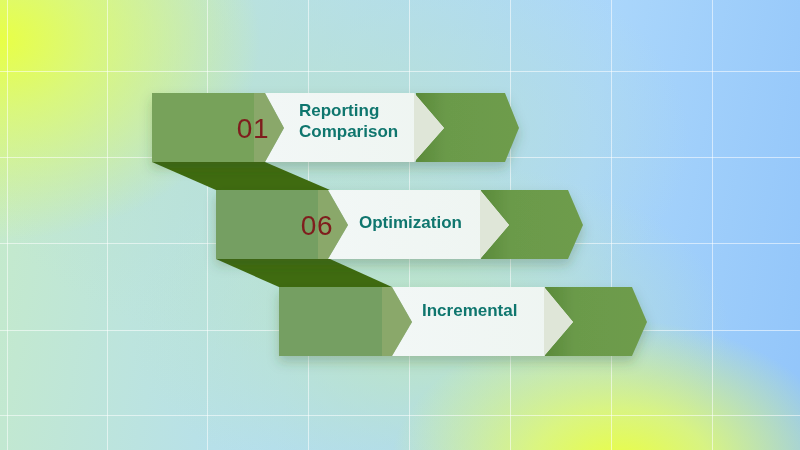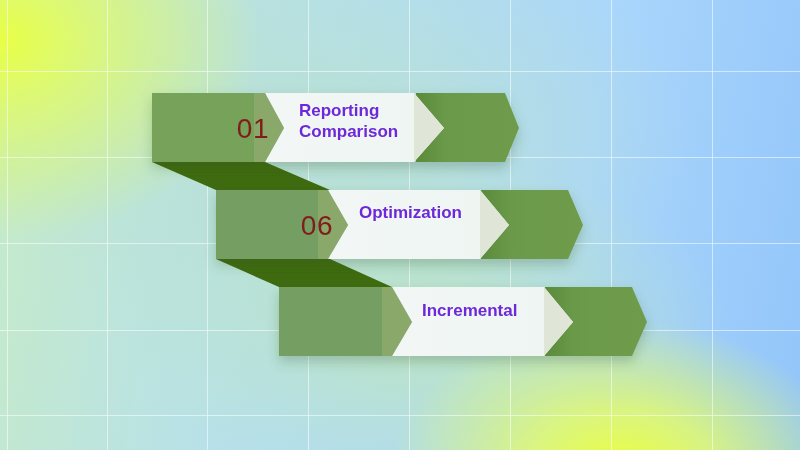--- a/index.html
+++ b/index.html
@@ -23,21 +23,21 @@
 
   .diagram { position: absolute; inset: 0; }
   svg.shapes { position: absolute; left: 0; top: 0; }
 
   .step-number {
     position: absolute; color: #7f1d1d; font-weight: normal; font-size: 28px;
     width: 102px; text-align: right; line-height: 69px; height: 69px;
     letter-spacing: 0.5px;
   }
   .step-label {
-    position: absolute; color: #6d28d9; font-weight: bold; font-size: 17px;
+    position: absolute; color: #0f766e; font-weight: bold; font-size: 17px;
     line-height: 21px; height: 56px; display: flex; flex-direction: column; justify-content: center;
   }
 </style>
 </head>
 <body>
 
 <div class="bg"></div>
 
 <div class="grid">
   <div class="vline" style="left:7px"></div>
@@ -100,20 +100,20 @@
     </g>
   </svg>
 
   <div class="step-number" style="left:167px; top:94px;">01</div>
   <div class="step-label" style="left:299px; top:93px;">
     <span>Reporting</span>
     <span>Comparison</span>
   </div>
 
   <div class="step-number" style="left:231px; top:191px;">06</div>
-  <div class="step-label" style="left:359px; top:184px;">
+  <div class="step-label" style="left:359px; top:194px;">
     <span>Optimization</span>
   </div>
 
   <div class="step-label" style="left:422px; top:282px;">
     <span>Incremental</span>
   </div>
 </div>
 
 </body></html>

